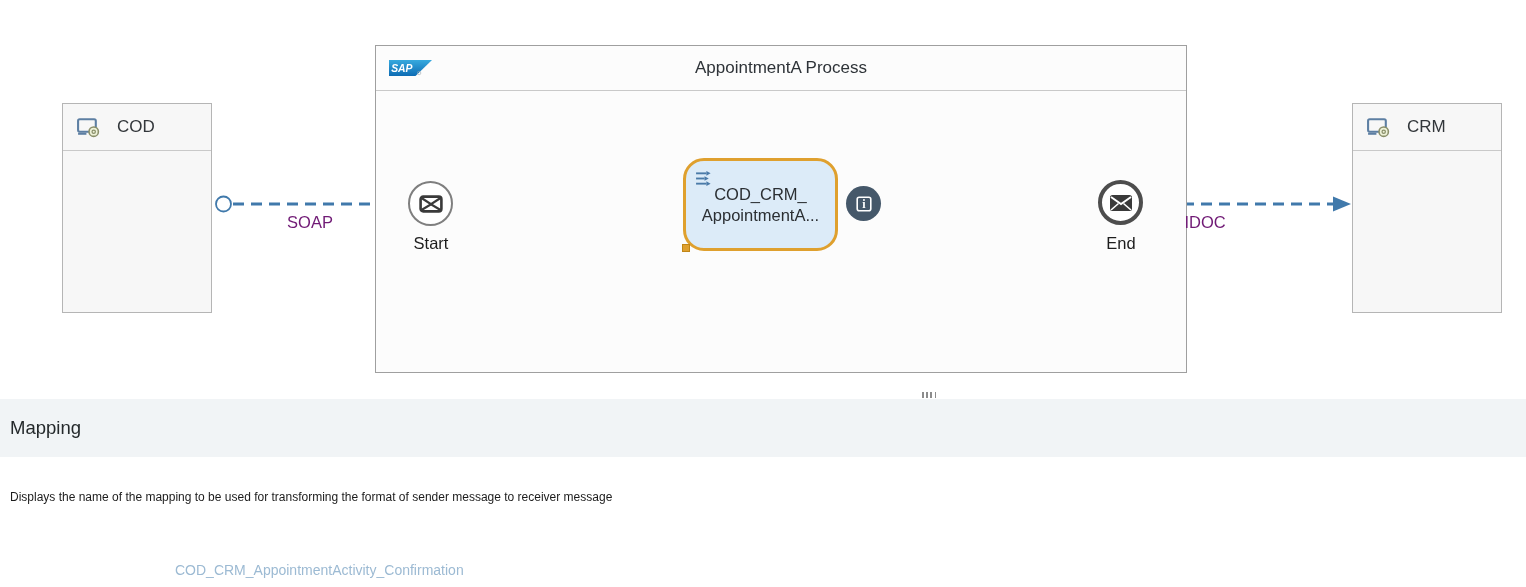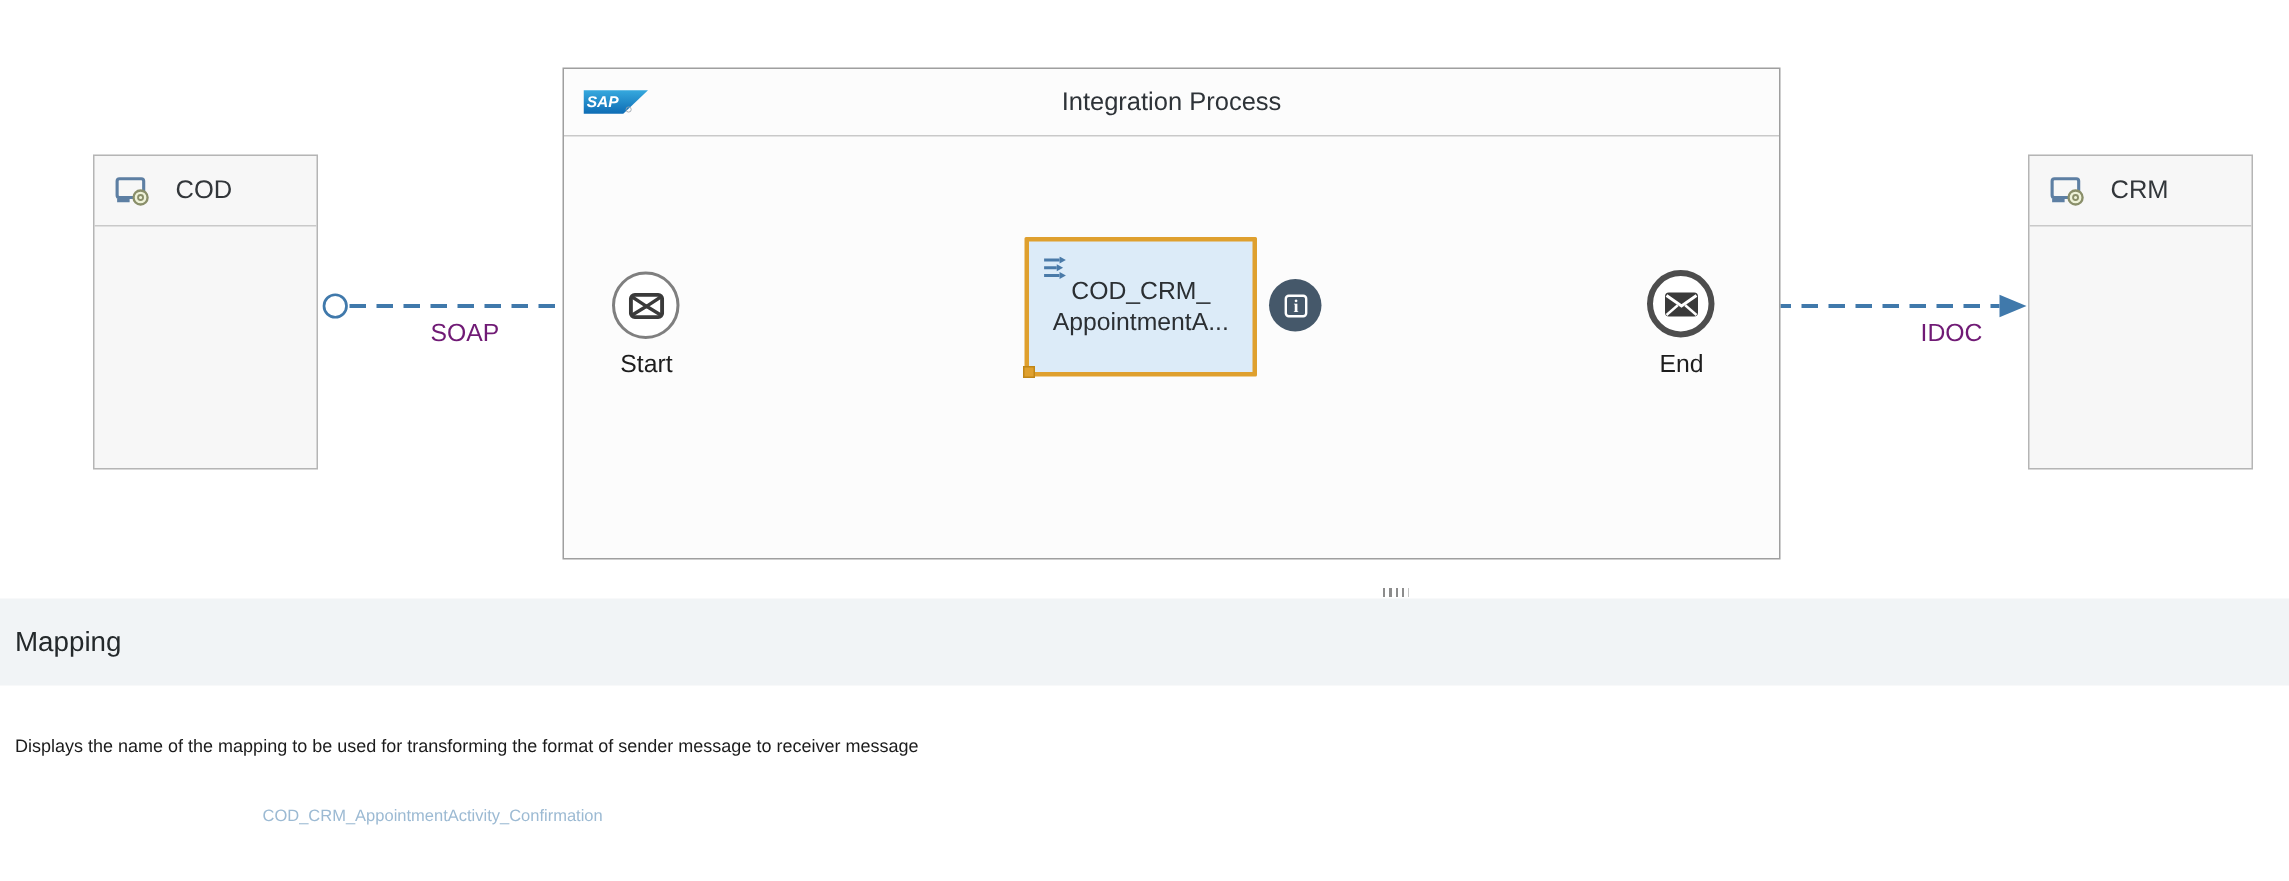--- a/index.html
+++ b/index.html
@@ -49,40 +49,40 @@
   .event svg{width:24px;height:18px;}
   .event-label{
     position:absolute;width:90px;text-align:center;
     font-size:16.5px;color:#1d1d1d;top:234px;
   }
   .event-label.start{left:386px;}
   .event-label.end{left:1076px;}
 
   .step{
     position:absolute;left:683px;top:158px;width:155px;height:93px;box-sizing:border-box;
-    background:#dcebf8;border:3px solid #dfa02e;border-radius:1px;
+    background:#dcebf8;border:3px solid #dfa02e;border-radius:21px;
     display:flex;flex-direction:column;align-items:center;justify-content:center;
     font-size:16.5px;line-height:21px;color:#2b2f33;text-align:center;
   }
   .step-icon{position:absolute;left:9px;top:10px;width:19px;height:15px;}
   .sel-handle{position:absolute;left:-4px;bottom:-4px;width:6px;height:6px;background:#dfa02e;border:1px solid #c08617;}
 
   .badge{
     position:absolute;left:846px;top:186px;width:35px;height:35px;border-radius:50%;
     background:#45586a;display:flex;align-items:center;justify-content:center;
   }
   .badge svg{width:20px;height:20px;}
   .badge text{fill:#ffffff;font-family:"Liberation Serif",serif;font-weight:bold;font-size:12px;}
 
   .adapter-label{
     position:absolute;width:80px;text-align:center;
     font-size:16.5px;color:#701a75;top:213px;
   }
   .adapter-label.soap{left:270px;}
-  .adapter-label.idoc{left:1261px;}
+  .adapter-label.idoc{left:1165px;}
 
   .grip{
     position:absolute;left:922px;top:392px;width:17px;height:6px;
     background:repeating-linear-gradient(90deg,#8c8c8c 0 1.5px,transparent 1.5px 4.2px);
     cursor:row-resize;
   }
 
   .panel-bar{
     position:absolute;left:0;top:399px;width:1526px;height:58px;box-sizing:border-box;
     background:#f1f4f6;display:flex;align-items:center;padding-left:10px;
@@ -90,22 +90,22 @@
   }
   .desc{
     position:absolute;left:10px;top:490px;
     font-size:12px;color:#1c1c1c;
   }
   .name-label{
     position:absolute;left:27px;top:538px;
     font-size:16.5px;color:#454545;margin-top:48px;
   }
   .name-value{
-    position:absolute;left:175px;top:538px;
-    font-size:11px;color:#9cbad3;cursor:pointer;
+    position:absolute;left:175px;top:562px;
+    font-size:14px;color:#9cbad3;cursor:pointer;
   }
 </style>
 </head>
 <body>
 
 <div class="stage">
 
   <div class="canvas">
 
     <svg class="wires" width="1526" height="400">
@@ -160,21 +160,21 @@
           <defs>
             <linearGradient id="sapg" x1="0" y1="0" x2="0" y2="1">
               <stop offset="0" stop-color="#36a9de"></stop>
               <stop offset="1" stop-color="#0e6cb4"></stop>
             </linearGradient>
           </defs>
           <polygon points="0,0 60,0 37,22 0,22" fill="url(#sapg)"></polygon>
           <text x="3" y="16">SAP</text>
           <circle cx="42" cy="18" r="2.4" fill="none" stroke="#9aa3ab" stroke-width="0.8"></circle>
         </svg>
-        <span class="proc-title">Integration Process</span>
+        <span class="proc-title">AppointmentA Process</span>
       </div>
     </div>
 
     <div class="event start">
       <svg viewBox="0 0 24 18">
         <rect x="1.6" y="1.6" width="20.8" height="14.8" rx="2.6" fill="none" stroke="#3a3a3a" stroke-width="2.6"></rect>
         <path d="M2.5 3 L12 9.2 L21.5 3" fill="none" stroke="#3a3a3a" stroke-width="2.2"></path>
         <path d="M2.5 15 L12 9.2 L21.5 15" fill="none" stroke="#3a3a3a" stroke-width="2.2"></path>
       </svg>
     </div>

